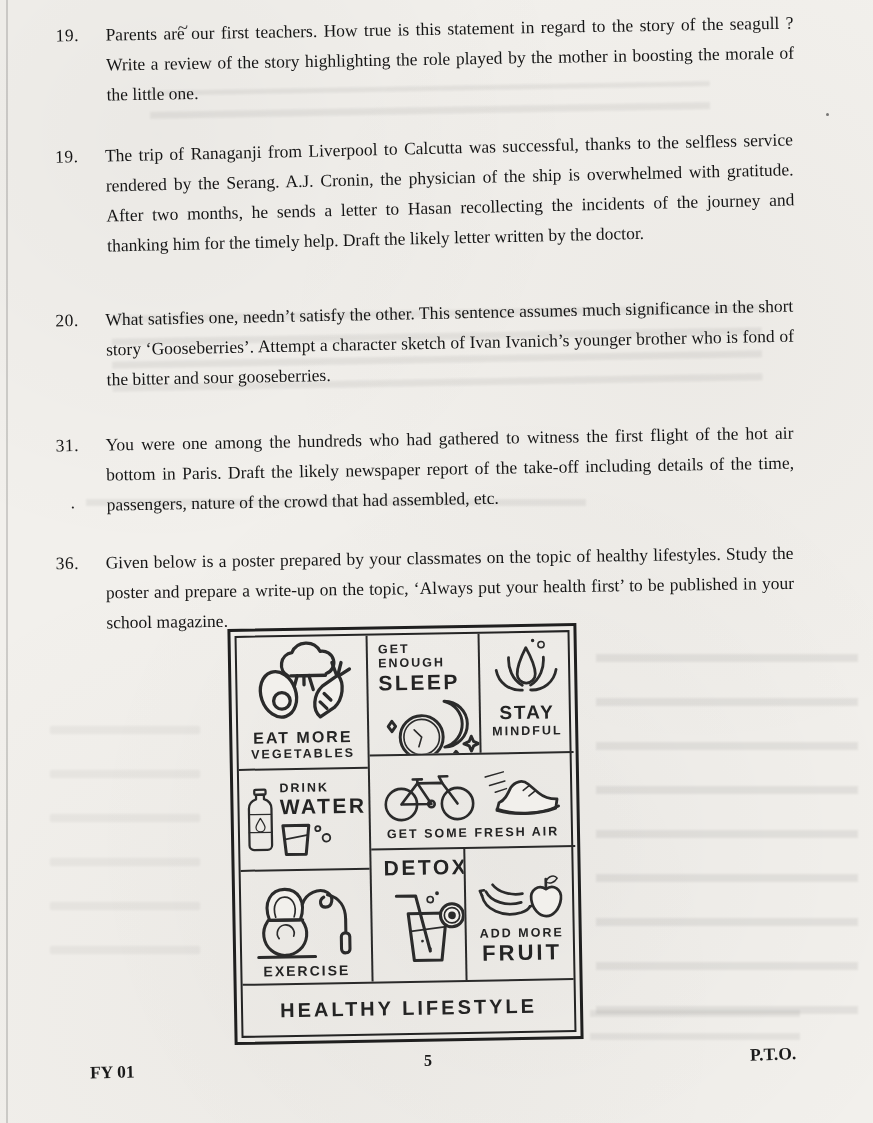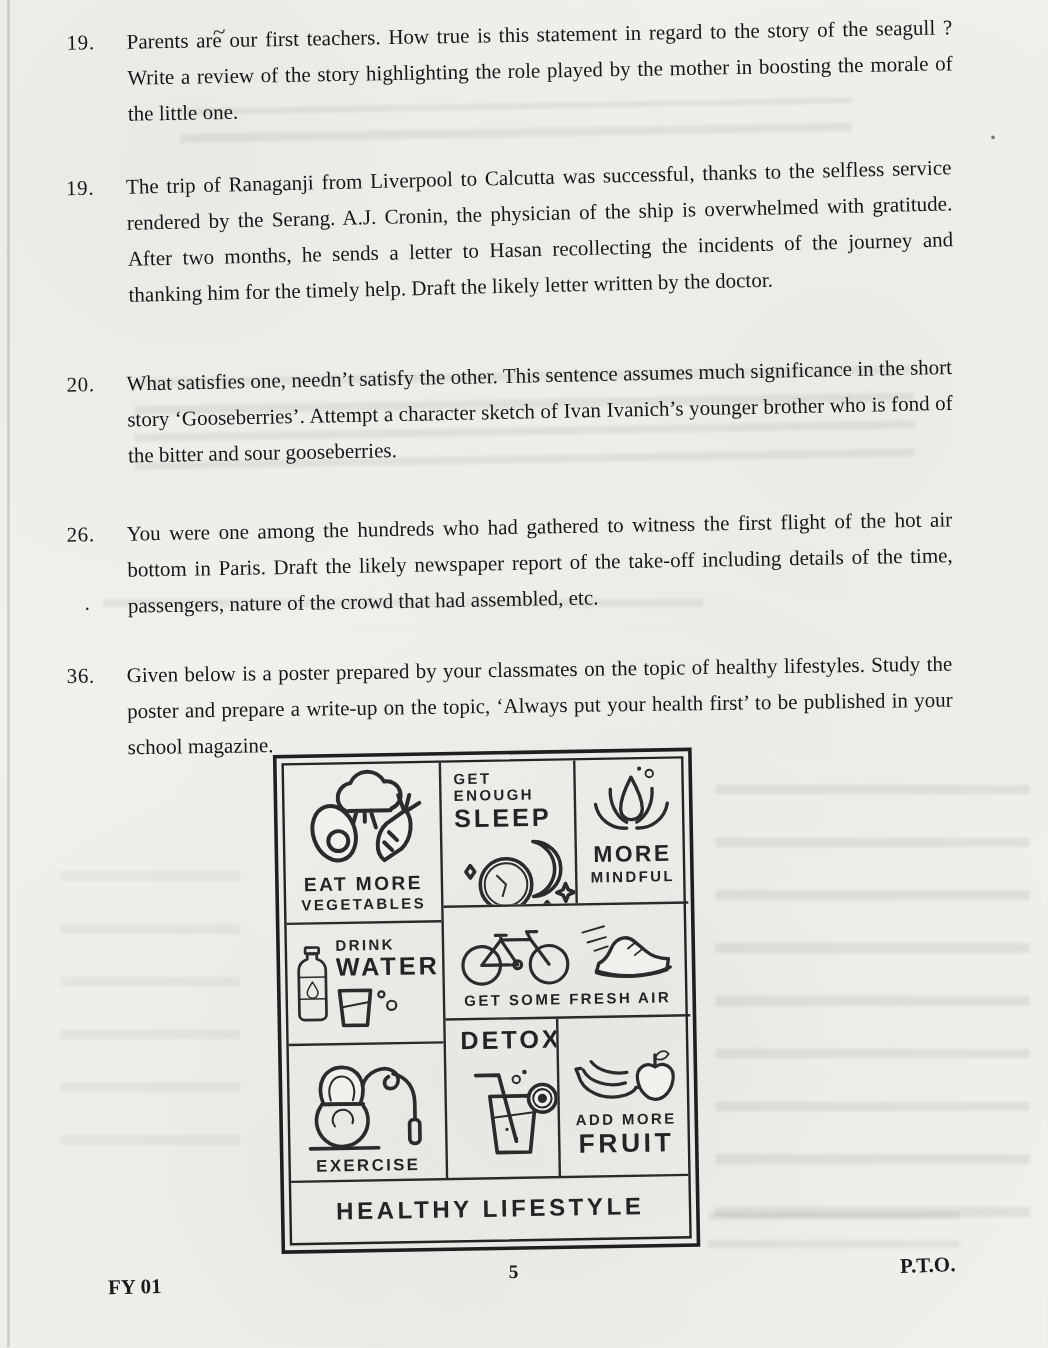--- a/index.html
+++ b/index.html
@@ -97,21 +97,21 @@
     <span class="num">19.</span>
     <div class="txt">The trip of Ranaganji from Liverpool to Calcutta was successful, thanks to the selfless service rendered by the Serang. A.J. Cronin, the physician of the ship is overwhelmed with gratitude. After two months, he sends a letter to Hasan recollecting the incidents of the journey and thanking him for the timely help. Draft the likely letter written by the doctor.</div>
   </div>
 
   <div class="q q20">
     <span class="num">20.</span>
     <div class="txt">What satisfies one, needn’t satisfy the other. This sentence assumes much significance in the short story ‘Gooseberries’. Attempt a character sketch of Ivan Ivanich’s younger brother who is fond of the bitter and sour gooseberries.</div>
   </div>
 
   <div class="q q21">
-    <span class="num">26.</span>
+    <span class="num">31.</span>
     <span class="stray-dot">.</span>
     <div class="txt">You were one among the hundreds who had gathered to witness the first flight of the hot air bottom in Paris. Draft the likely newspaper report of the take-off including details of the time, passengers, nature of the crowd that had assembled, etc.</div>
   </div>
 
   <div class="q q22">
     <span class="num">36.</span>
     <div class="txt">Given below is a poster prepared by your classmates on the topic of healthy lifestyles. Study the poster and prepare a write-up on the topic, ‘Always put your health first’ to be published in your school magazine.</div>
   </div>
 
   <div class="poster">
@@ -191,21 +191,21 @@
             </div>
 
             <div class="cell cell-mindful">
               <svg class="ic" width="78" height="64" viewBox="0 0 110 92">
                 <circle class="thin" cx="77" cy="10" r="4.5"></circle>
                 <circle class="dk" cx="65" cy="4" r="2.5"></circle>
                 <path d="M55 14c-8 15-13 27-13 38a13 13 0 0 0 26 0c0-11-5-23-13-38z"></path>
                 <path d="M30 28c-1 15 5 32 19 40M80 28c1 15-5 32-19 40"></path>
                 <path d="M12 46c3 18 19 30 37 29M98 46c-3 18-19 30-37 29"></path>
               </svg>
-              <div class="pl" style="font-size:19px;">MORE</div>
+              <div class="pl" style="font-size:19px;">STAY</div>
               <div class="pl pl-sm">MINDFUL</div>
             </div>
           </div>
 
           <div class="row-fresh">
             <div style="display:flex;align-items:flex-end;">
               <svg class="ic" width="100" height="60" viewBox="0 0 150 92">
                 <circle cx="32" cy="62" r="24"></circle>
                   <circle cx="118" cy="62" r="24"></circle>
                 <path d="M32 62L57 30h38l23 32M57 30l21 32L32 62"></path>

